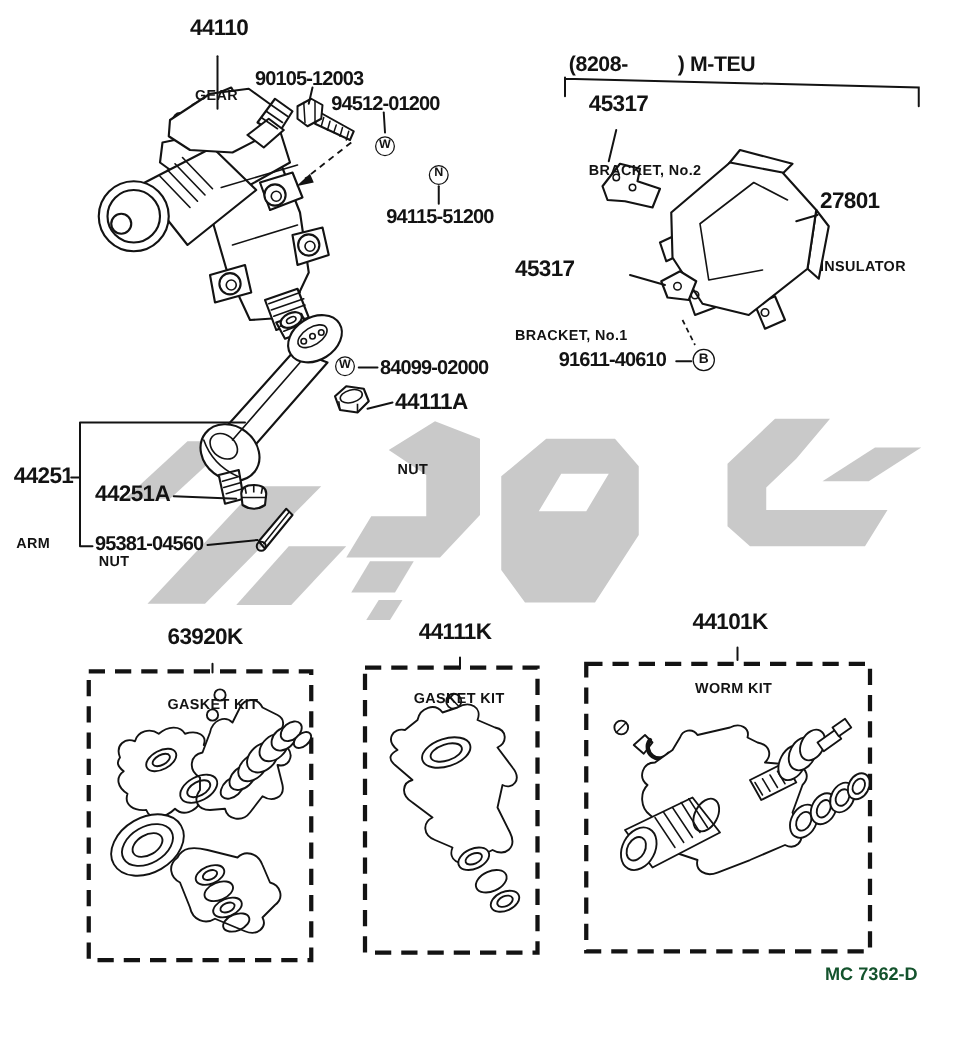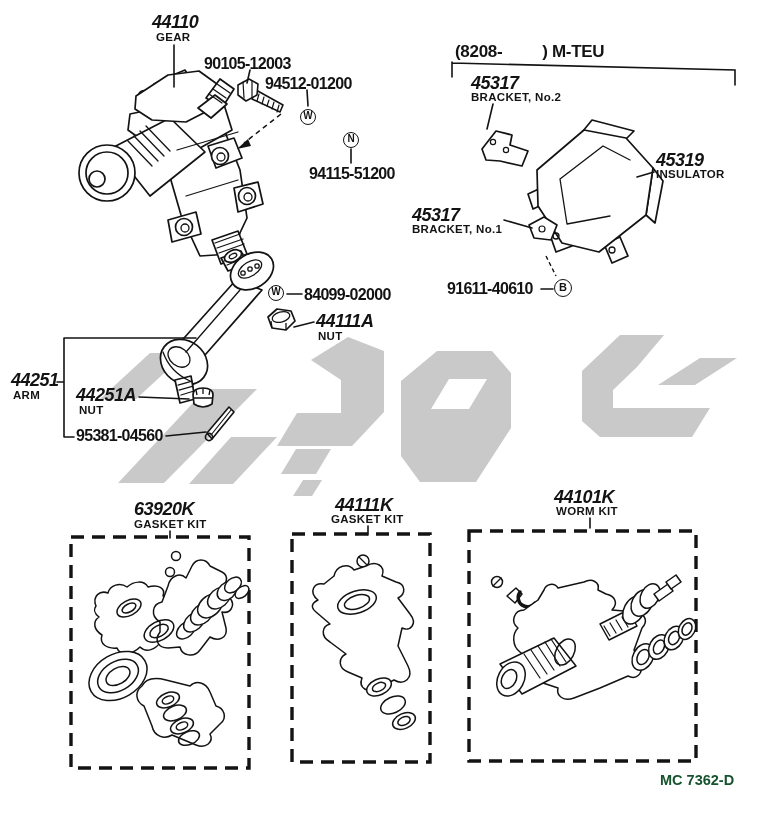--- a/index.html
+++ b/index.html
@@ -1,23 +1,23 @@
 <!DOCTYPE html>
 <html><head>
 <meta charset="utf-8">
 <style>
   html,body{margin:0;padding:0;background:#fff;}
   .page{position:relative;width:784px;height:834px;background:#fff;overflow:hidden;
         font-family:"Liberation Sans","DejaVu Sans",sans-serif;}
   svg.art{position:absolute;left:0;top:0;}
   .num{position:absolute;color:#131313;font:bold 16px/1 "Liberation Sans","DejaVu Sans",sans-serif;
        letter-spacing:-0.7px;white-space:pre;}
-  .num.lg{font-size:18px;letter-spacing:-0.5px;font-style:italic;}
+  .num.lg{font-size:18px;letter-spacing:-0.5px;}
   .sub{position:absolute;color:#131313;font:bold 11.5px/1 "Liberation Sans","DejaVu Sans",sans-serif;
-       letter-spacing:0.3px;white-space:pre;}
+       letter-spacing:0.3px;white-space:pre;margin-top:40px;}
   .note{position:absolute;color:#131313;font:bold 17px/1 "Liberation Sans","DejaVu Sans",sans-serif;
         letter-spacing:-0.3px;white-space:pre;}
   .footer-code{position:absolute;color:#14532d;font:bold 14.5px/1 "Liberation Sans","DejaVu Sans",sans-serif;}
   .marker{position:absolute;width:16px;height:16px;border:1.8px solid #131313;border-radius:50%;
           box-sizing:border-box;color:#131313;font:bold 10px/12px "Liberation Sans","DejaVu Sans",sans-serif;
           text-align:center;background:#fff;}
   .marker.lg{width:18px;height:18px;font-size:11px;line-height:14px;}
 </style>
 </head>
 <body>
@@ -237,21 +237,21 @@
 </svg>
 
 <div class="num lg" style="left:152px;top:13px">44110</div>
 <div class="sub" style="left:156px;top:32px">GEAR</div>
 <div class="num" style="left:204px;top:56px">90105-12003</div>
 <div class="num" style="left:265px;top:76px">94512-01200</div>
 <div class="num" style="left:309px;top:166px">94115-51200</div>
 <div class="note" style="left:455px;top:43px">(8208-&nbsp;&nbsp;&nbsp;&nbsp;&nbsp;&nbsp;&nbsp;&nbsp;&nbsp;) M-TEU</div>
 <div class="num lg" style="left:471px;top:74px">45317</div>
 <div class="sub" style="left:471px;top:92px">BRACKET, No.2</div>
-<div class="num lg" style="left:656px;top:151px">45319</div>
+<div class="num lg" style="left:656px;top:151px">27801</div>
 <div class="sub" style="left:656px;top:169px">INSULATOR</div>
 <div class="num lg" style="left:412px;top:206px">45317</div>
 <div class="sub" style="left:412px;top:224px">BRACKET, No.1</div>
 <div class="num" style="left:447px;top:281px">91611-40610</div>
 <div class="num" style="left:304px;top:287px">84099-02000</div>
 <div class="num lg" style="left:316px;top:312px">44111A</div>
 <div class="sub" style="left:318px;top:331px">NUT</div>
 <div class="num lg" style="left:11px;top:371px">44251</div>
 <div class="sub" style="left:13px;top:390px">ARM</div>
 <div class="num lg" style="left:76px;top:386px">44251A</div>

